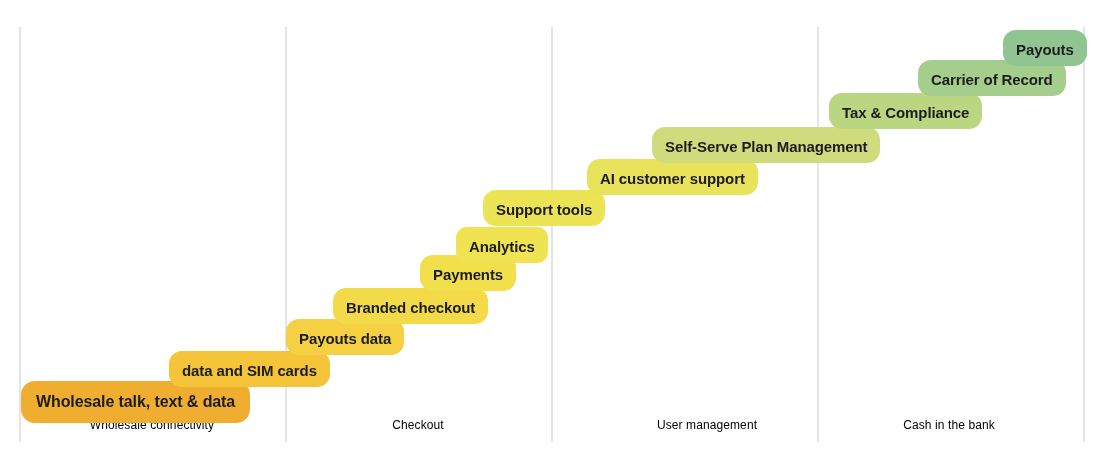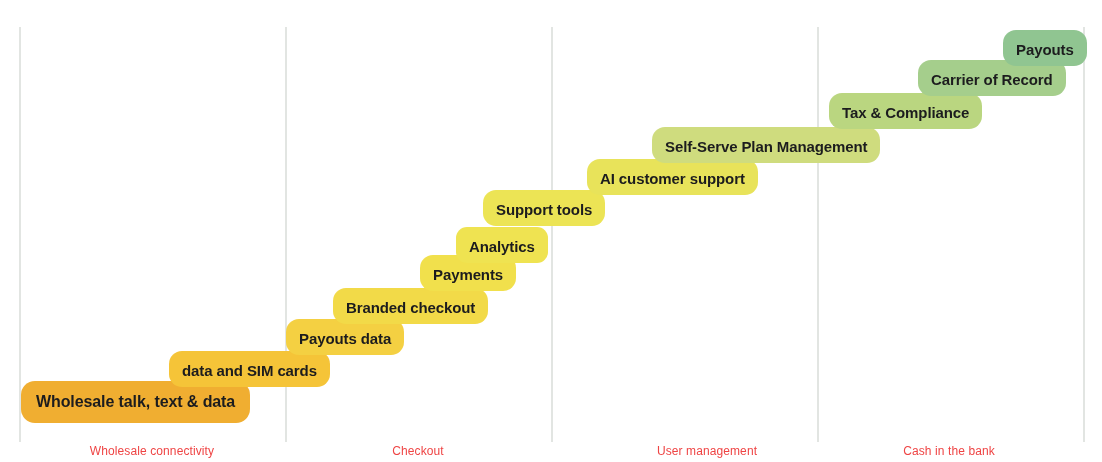--- a/index.html
+++ b/index.html
@@ -15,25 +15,25 @@
     background: #ffffff;
   }
   .gridline {
     position: absolute;
     top: 27px;
     width: 2px; height: 415px;
     background: #e2e5e2;
   }
   .col-label {
     position: absolute;
-    top: 444px;
+    top: 418px;
     text-align: center;
     font-size: 12px;
     letter-spacing: 0.1px;
-    color: #ef4444;
+    color: #000000;
     white-space: nowrap;
   }
   .pill {
     position: absolute;
     height: 36px; line-height: 24px;
     padding: 8px 13px;
     border-radius: 13px;
     font-size: 15px;
     font-weight: 600;
     color: #1c1c1e;

